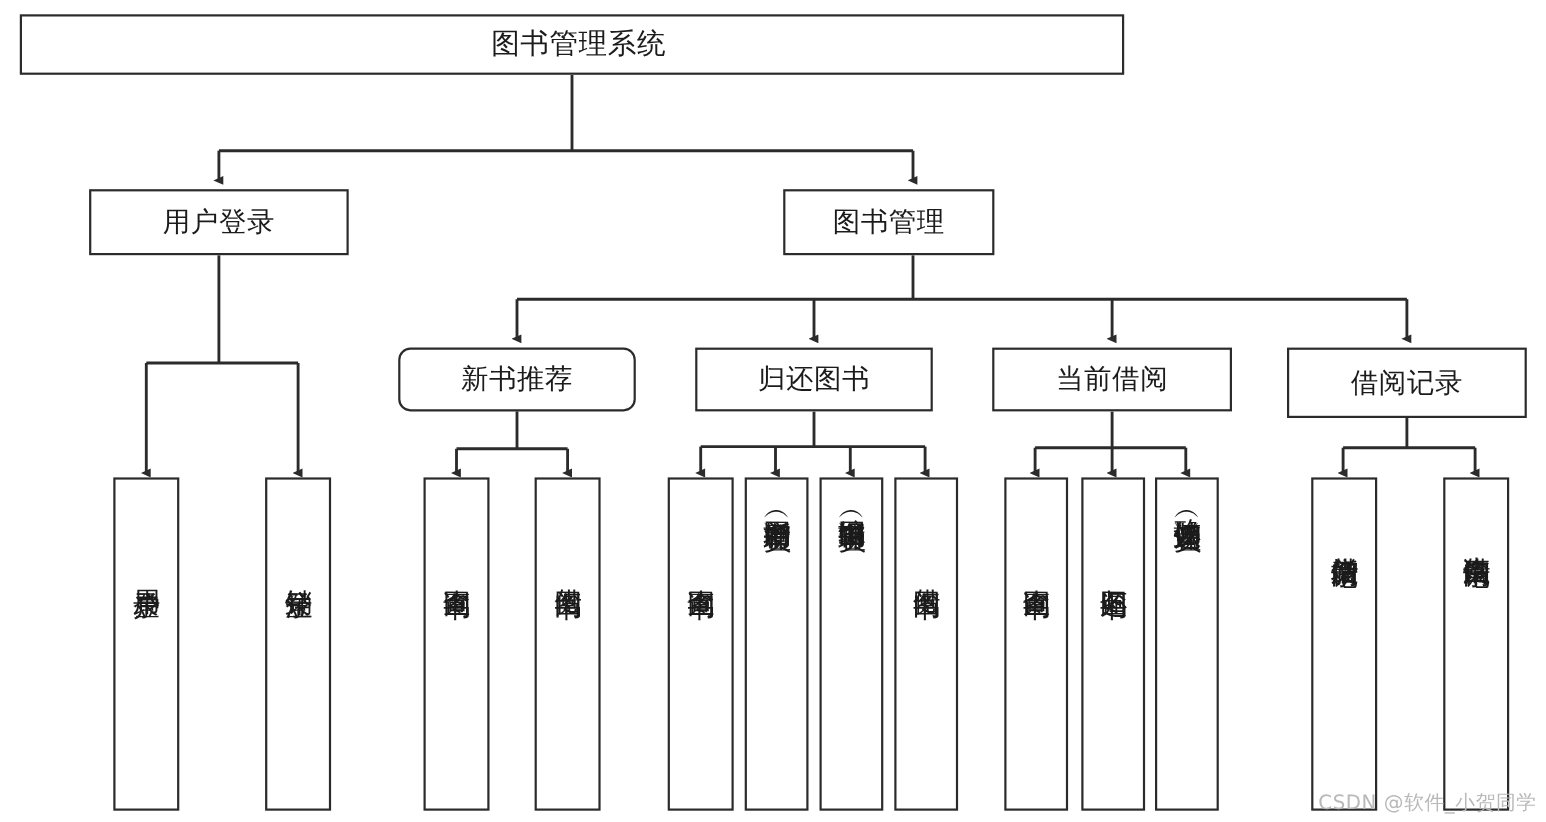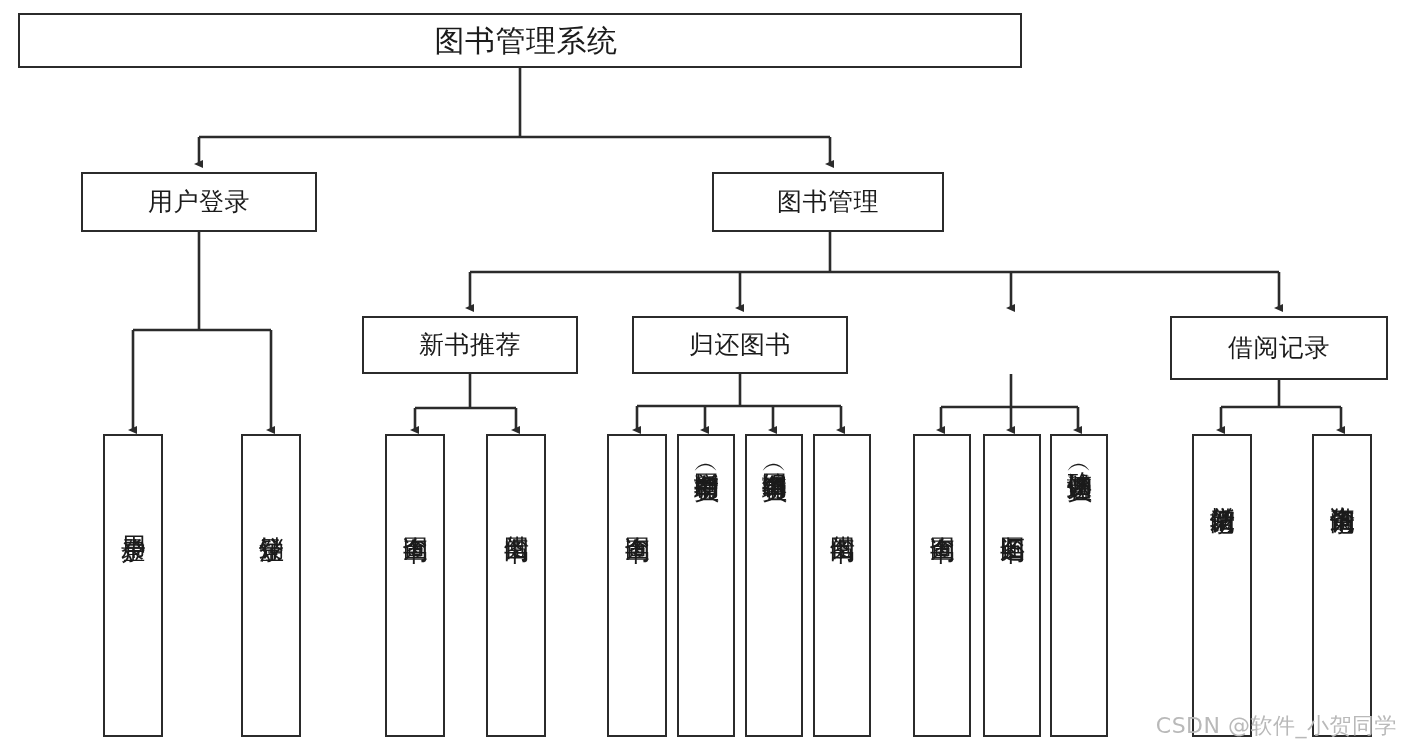--- a/index.html
+++ b/index.html
@@ -40,21 +40,21 @@
     display: block;
     text-align: center;
     line-height: 1.18;
     white-space: pre;
   }
   .node.horiz .label {
     font-size: 25px;
     letter-spacing: 0.5px;
   }
   .node.title-node .label {
-    font-size: 30px;
+    font-size: 26px;
     margin-left: 12px;
   }
   .node.vert {
     align-items: flex-start;
     justify-content: center;
     padding-top: 10px;
   }
   .node.vert .label {
     writing-mode: vertical-rl;
     text-orientation: upright;
@@ -69,21 +69,21 @@
   .node.vert.tall .label {
     margin-top: 6px;
   }
   .node.vert.upper .label {
     margin-top: 40px;
   }
   #watermark {
     position: absolute;
     right: 8px;
     bottom: 6px;
-    font-size: 22px;
+    font-size: 18px;
     color: #b9b9b9;
     letter-spacing: 0.5px;
     white-space: nowrap;
     user-select: none;
     margin-left: 30px;
   }
 </style>
 </head>
 <body>
 
@@ -142,30 +142,33 @@
     </g>
   </svg>
 
   <div class="node horiz title-node" style="left:18px; top:13px; width:1004px; height:55px;">
     <span class="label">图书管理系统</span>
   </div>
 
   <div class="node horiz" style="left:81px; top:172px; width:236px; height:60px;">
     <span class="label">用户登录</span>
   </div>
-  <div class="node horiz" style="left:712px; top:172px; width:232px; height:60px;">
+  <div class="node horiz" style="left:712px; top:172px; width:192px; height:60px;">
     <span class="label">图书管理</span>
   </div>
 
-  <div class="node horiz" style="left:362px; top:316px; width:216px; height:58px;">
+  <div class="node horiz" style="left:362px; top:316px; width:216px; height:58px;border-radius:11px;">
     <span class="label">新书推荐</span>
   </div>
   <div class="node horiz" style="left:632px; top:316px; width:216px; height:58px;">
     <span class="label">归还图书</span>
   </div>
+  <div class="node horiz" style="left:902px; top:316px; width:218px; height:58px;">
+    <span class="label">当前借阅</span>
+  </div>
   <div class="node horiz" style="left:1170px; top:316px; width:218px; height:64px;">
     <span class="label">借阅记录</span>
   </div>
 
   <div class="node vert mid" style="left:103px; top:434px; width:60px; height:303px;">
     <span class="label">用户登录</span>
   </div>
   <div class="node vert mid" style="left:241px; top:434px; width:60px; height:303px;">
     <span class="label">注销登录</span>
   </div>

